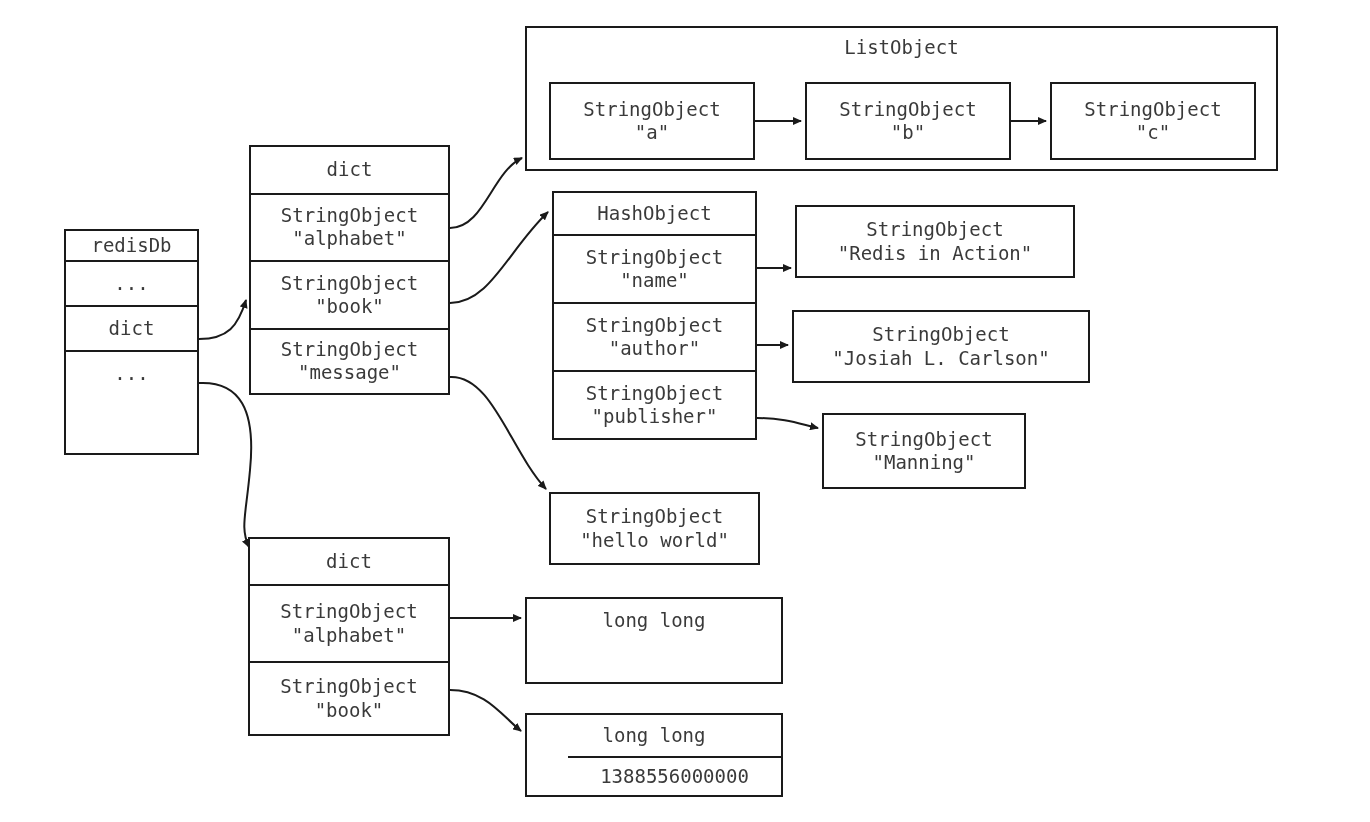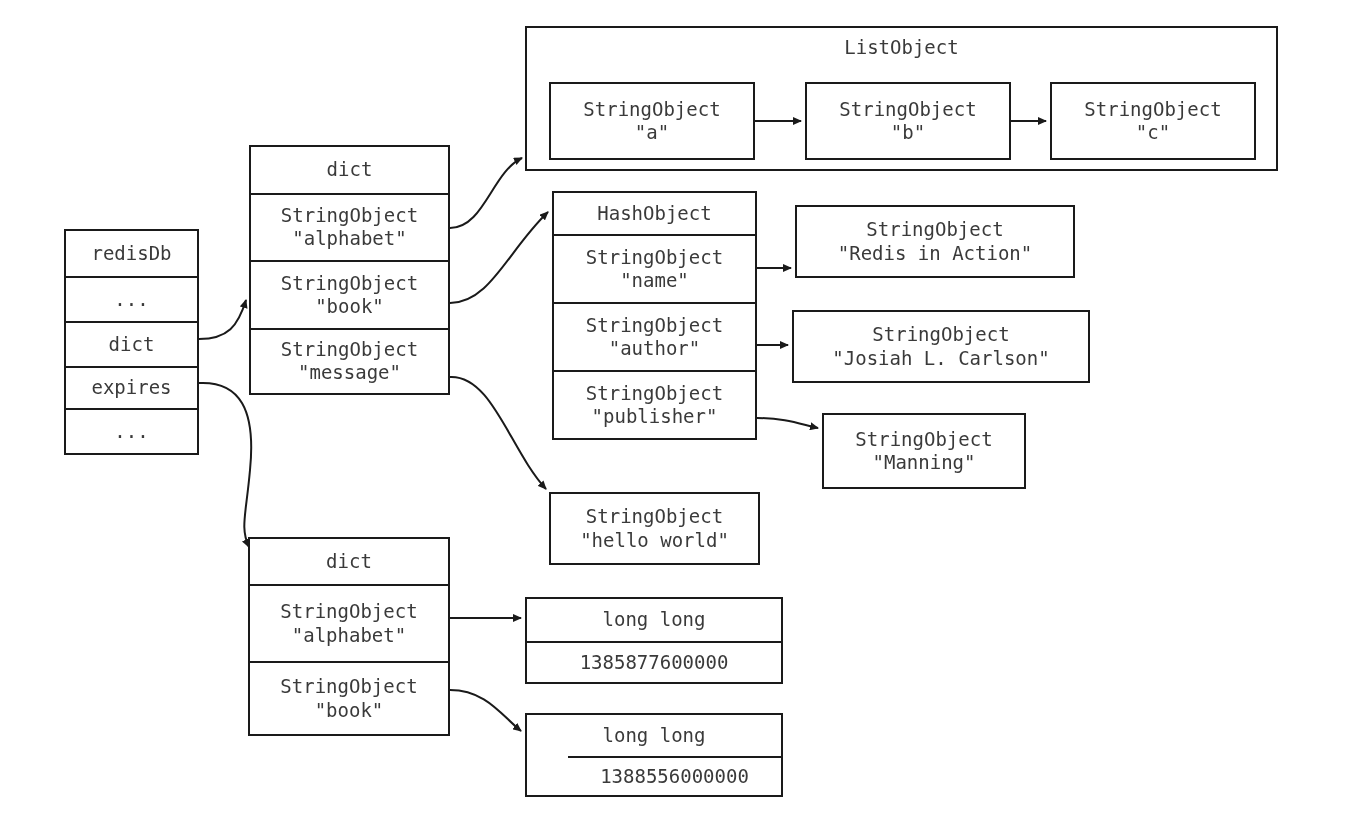--- a/index.html
+++ b/index.html
@@ -86,24 +86,23 @@
 
   <div class="box" style="left:805px; top:82px; width:206px; height:78px;">
     <div class="cell" style="height:100%;"><span>StringObject</span><span class="l2">"b"</span></div>
   </div>
 
   <div class="box" style="left:1050px; top:82px; width:206px; height:78px;">
     <div class="cell" style="height:100%;"><span>StringObject</span><span class="l2">"c"</span></div>
   </div>
 
   <div class="box" style="left:64px; top:229px; width:135px; height:226px;">
-    <div class="cell" style="height:45px;">redisDb</div>
+    <div class="cell" style="height:29px;">redisDb</div>
     <div class="cell" style="height:45px;">...</div>
     <div class="cell" style="height:45px;">dict</div>
-    <div class="cell" style="height:42px;">expires</div>
     <div class="cell" style="height:45px;">...</div>
   </div>
 
   <div class="box" style="left:249px; top:145px; width:201px; height:250px;">
     <div class="cell" style="height:46px;">dict</div>
     <div class="cell" style="height:68px;"><span>StringObject</span><span class="l2">"alphabet"</span></div>
     <div class="cell" style="height:68px;"><span>StringObject</span><span class="l2">"book"</span></div>
     <div class="cell" style="height:66px;"><span>StringObject</span><span class="l2">"message"</span></div>
   </div>
 
@@ -131,21 +130,20 @@
   </div>
 
   <div class="box" style="left:248px; top:537px; width:202px; height:199px;">
     <div class="cell" style="height:45px;">dict</div>
     <div class="cell" style="height:77px;"><span>StringObject</span><span class="l2">"alphabet"</span></div>
     <div class="cell" style="height:73px;"><span>StringObject</span><span class="l2">"book"</span></div>
   </div>
 
   <div class="box" style="left:525px; top:597px; width:258px; height:87px;">
     <div class="cell" style="height:43px;">long long</div>
-    <div class="cell" style="height:42px;">1385877600000</div>
   </div>
 
   <div class="box" style="left:525px; top:713px; width:258px; height:84px;">
     <div class="cell" style="height:42px;">long long</div>
     <div class="cell" style="height:40px;margin-left:41px;">1388556000000</div>
   </div>
 
   <svg class="arrows" viewBox="0 0 1370 822" xmlns="http://www.w3.org/2000/svg">
     <defs>
       <marker id="ah" markerWidth="9" markerHeight="8" refX="8" refY="4" orient="auto" markerUnits="userSpaceOnUse">

